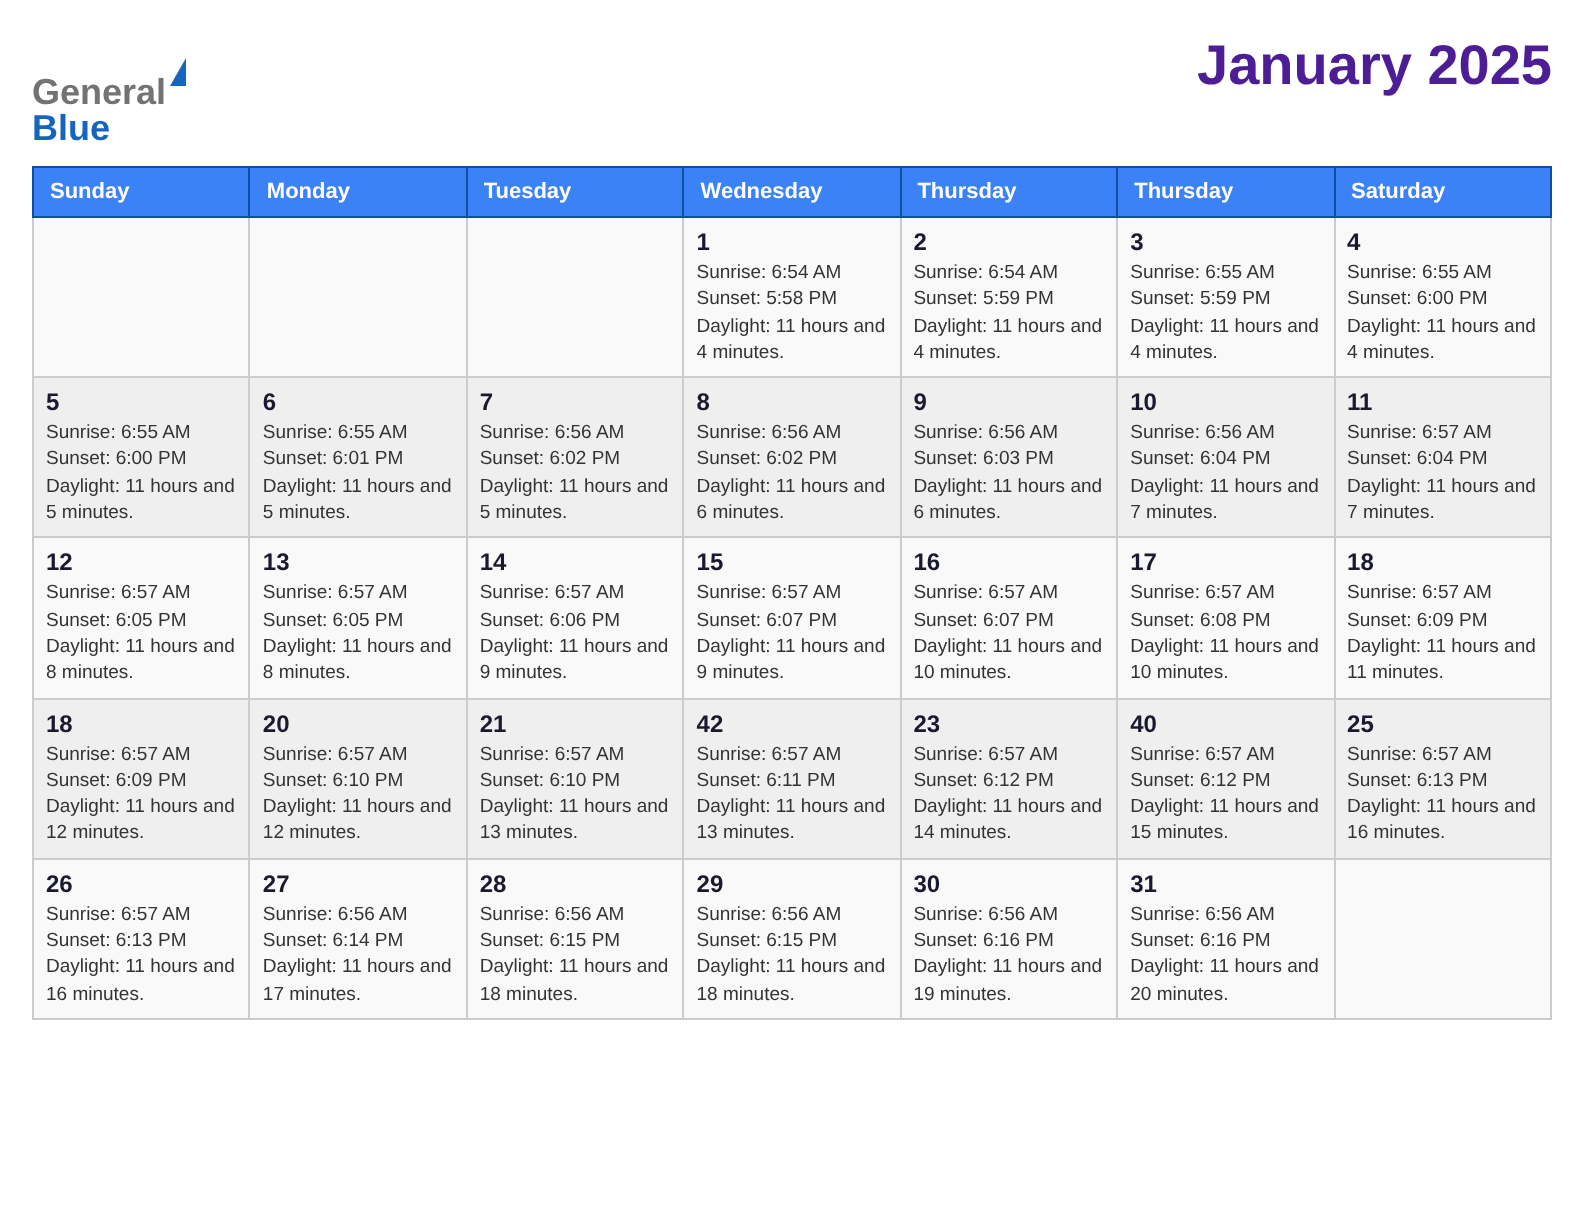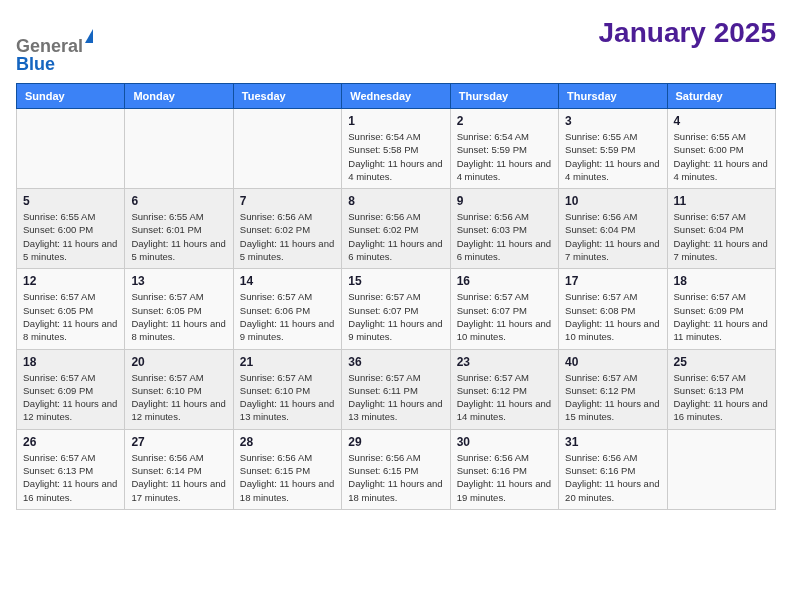--- a/index.html
+++ b/index.html
@@ -220,21 +220,21 @@
         </td>
         <td>
           <span class="day-number">20</span>
           <div class="day-info">Sunrise: 6:57 AM<br>Sunset: 6:10 PM<br>Daylight: 11 hours and 12 minutes.</div>
         </td>
         <td>
           <span class="day-number">21</span>
           <div class="day-info">Sunrise: 6:57 AM<br>Sunset: 6:10 PM<br>Daylight: 11 hours and 13 minutes.</div>
         </td>
         <td>
-          <span class="day-number">36</span>
+          <span class="day-number">42</span>
           <div class="day-info">Sunrise: 6:57 AM<br>Sunset: 6:11 PM<br>Daylight: 11 hours and 13 minutes.</div>
         </td>
         <td>
           <span class="day-number">23</span>
           <div class="day-info">Sunrise: 6:57 AM<br>Sunset: 6:12 PM<br>Daylight: 11 hours and 14 minutes.</div>
         </td>
         <td>
           <span class="day-number">40</span>
           <div class="day-info">Sunrise: 6:57 AM<br>Sunset: 6:12 PM<br>Daylight: 11 hours and 15 minutes.</div>
         </td>

